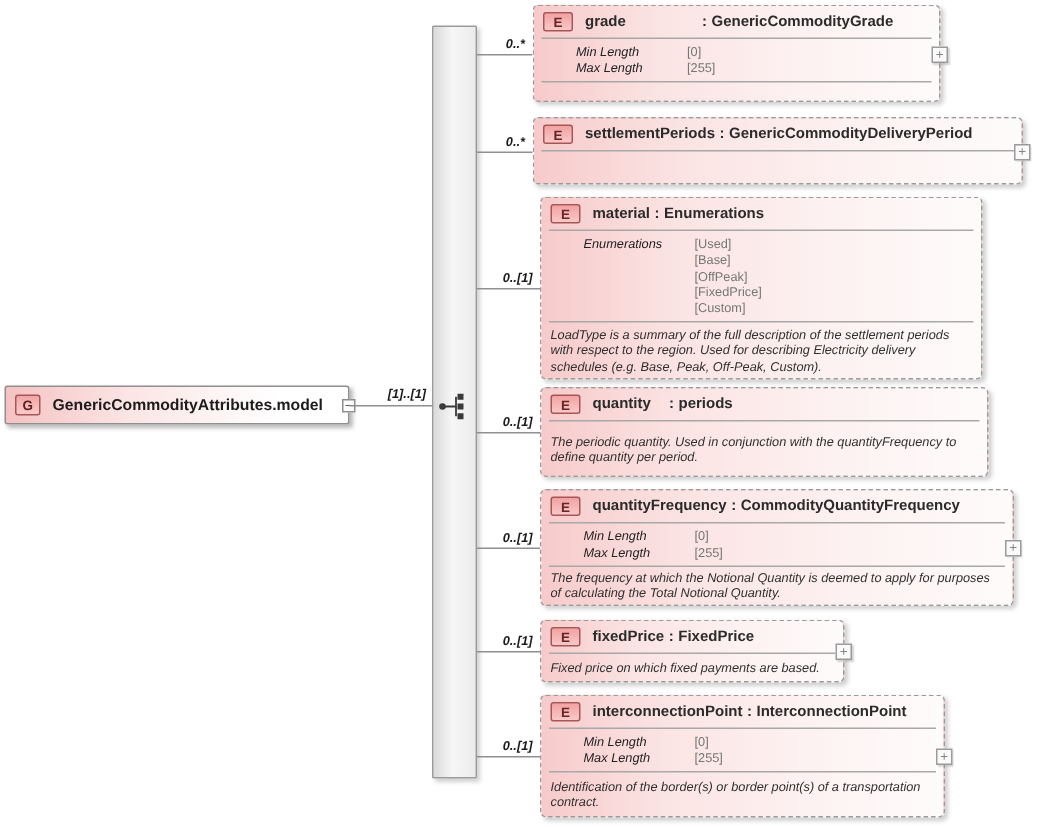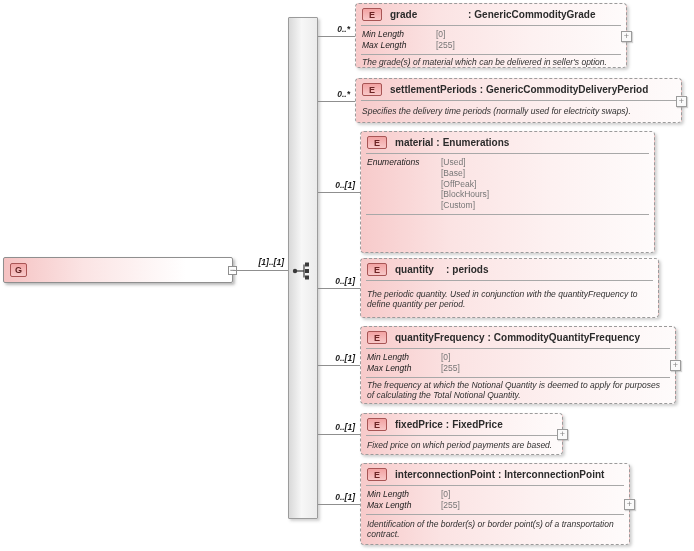--- a/index.html
+++ b/index.html
@@ -58,41 +58,42 @@
     width:20px;height:13px;flex:0 0 20px;margin-right:8px;
     box-sizing:border-box;border:1px solid #a85555;border-radius:2px;
     background:linear-gradient(180deg,#f2a2a2,#f8c8c8);
     color:#6b2424;font-size:9px;font-weight:bold;
     display:flex;align-items:center;justify-content:center;
   }
   .el-name,.el-colon,.el-type{font-size:10px;font-weight:bold;color:#2b2b2b;white-space:nowrap;}
   .el-colon{margin:0 3px;}
   .sep{height:1px;flex:0 0 1px;background:#a8a8a8;margin:0 5px;}
   .facets{padding:3px 6px 3px;line-height:10.8px;}
-  .facet-row{display:flex;}
+  .facet-row{display:flex;margin-left:22px;}
   .facet-label{flex:0 0 74px;font-size:8.5px;font-style:italic;color:#222;}
   .facet-values{font-size:8.5px;color:#767676;}
   .annotation{
     flex:1;display:flex;align-items:center;padding:2px 6px;
     font-size:8.5px;font-style:italic;color:#303030;line-height:10.5px;
   }
   .plus{
     position:absolute;right:-6px;width:11px;height:11px;box-sizing:border-box;
     border:1px solid #9b9b9b;background:#fafafa;color:#848484;
     font-size:9px;line-height:8px;text-align:center;
     box-shadow:1px 1px 1px rgba(150,150,150,.4);cursor:pointer;
   }
 </style>
 </head>
 <body>
 
 <div class="canvas">
 
   <div class="root-box">
     <span class="gicon">G</span>
+    <span class="root-label">GenericCommodityAttributes.model</span>
     <span class="collapse">−</span>
   </div>
 
   <div class="root-line"></div>
   <div class="root-card">[1]..[1]</div>
 
   <div class="bar">
     <svg class="seq-icon" width="26" height="20" viewBox="0 0 26 20">
       <circle cx="5" cy="10" r="2.2" fill="#3a3a3a"></circle>
       <line x1="5" y1="10" x2="14" y2="10" stroke="#3a3a3a" stroke-width="1.2"></line>
@@ -122,66 +123,63 @@
             </span>
           </div>
           <div class="facet-row">
             <span class="facet-label">Max Length</span>
             <span class="facet-values">
               <div>[255]</div>
             </span>
           </div>
         </div>
     <div class="sep ann-sep"></div>
-    <div class="annotation">
-          <span>The grade(s) of material which can be delivered in seller's option.</span>
-        </div>
     <span class="plus" style="top: 27px;">+</span>
   </div>
 
   <div class="conn-line" style="left: 318px; top: 101px; width: 37px;"></div>
   <div class="card" style="left: 318px; top: 89px; width: 32px;">0..*</div>
   <div class="el-box" style="left: 355px; top: 78px; width: 327px; height: 45px;">
     <div class="el-header">
       <span class="eicon">E</span>
       <span class="el-name">settlementPeriods</span>
       <span class="el-colon">:</span>
       <span class="el-type">GenericCommodityDeliveryPeriod</span>
     </div>
 
     <div class="sep ann-sep"></div>
-    <div class="annotation">
-          <span>Specifies the delivery time periods (normally used for electricity swaps).</span>
-        </div>
     <span class="plus" style="top: 17px;">+</span>
   </div>
 
   <div class="conn-line" style="left: 318px; top: 192px; width: 42px;"></div>
   <div class="card" style="left: 318px; top: 180px; width: 37px;">0..[1]</div>
   <div class="el-box" style="left: 360px; top: 131px; width: 295px; height: 122px;">
     <div class="el-header">
       <span class="eicon">E</span>
       <span class="el-name">material</span>
       <span class="el-colon">:</span>
       <span class="el-type">Enumerations</span>
     </div>
     <div class="sep facets-sep"></div>
     <div class="facets">
           <div class="facet-row">
             <span class="facet-label">Enumerations</span>
             <span class="facet-values">
               <div>[Used]</div>
               <div>[Base]</div>
               <div>[OffPeak]</div>
-              <div>[BlockHours]</div>
+              <div>[FixedPrice]</div>
               <div>[Custom]</div>
             </span>
           </div>
         </div>
     <div class="sep ann-sep"></div>
+    <div class="annotation">
+          <span>LoadType is a summary of the full description of the settlement periods with respect to the region. Used for describing Electricity delivery schedules (e.g. Base, Peak, Off-Peak, Custom).</span>
+        </div>
 
   </div>
 
   <div class="conn-line" style="left: 318px; top: 288px; width: 42px;"></div>
   <div class="card" style="left: 318px; top: 276px; width: 37px;">0..[1]</div>
   <div class="el-box" style="left: 360px; top: 258px; width: 299px; height: 60px;">
     <div class="el-header">
       <span class="eicon">E</span>
       <span class="el-name" style="min-width: 48px;">quantity</span>
       <span class="el-colon">:</span>
@@ -231,21 +229,21 @@
   <div class="el-box" style="left: 360px; top: 413px; width: 203px; height: 42px;">
     <div class="el-header">
       <span class="eicon">E</span>
       <span class="el-name">fixedPrice</span>
       <span class="el-colon">:</span>
       <span class="el-type">FixedPrice</span>
     </div>
 
     <div class="sep ann-sep"></div>
     <div class="annotation">
-          <span>Fixed price on which period payments are based.</span>
+          <span>Fixed price on which fixed payments are based.</span>
         </div>
     <span class="plus" style="top: 15px;">+</span>
   </div>
 
   <div class="conn-line" style="left: 318px; top: 504px; width: 42px;"></div>
   <div class="card" style="left: 318px; top: 492px; width: 37px;">0..[1]</div>
   <div class="el-box" style="left: 360px; top: 463px; width: 270px; height: 82px;">
     <div class="el-header">
       <span class="eicon">E</span>
       <span class="el-name">interconnectionPoint</span>

